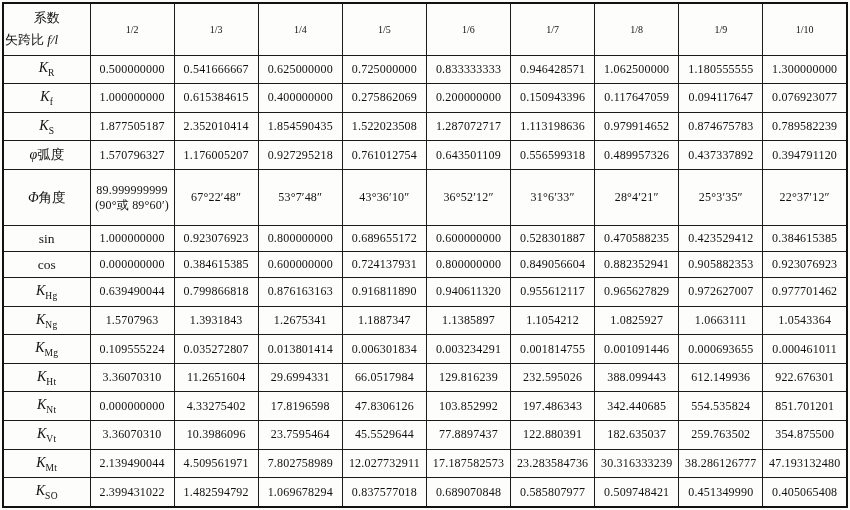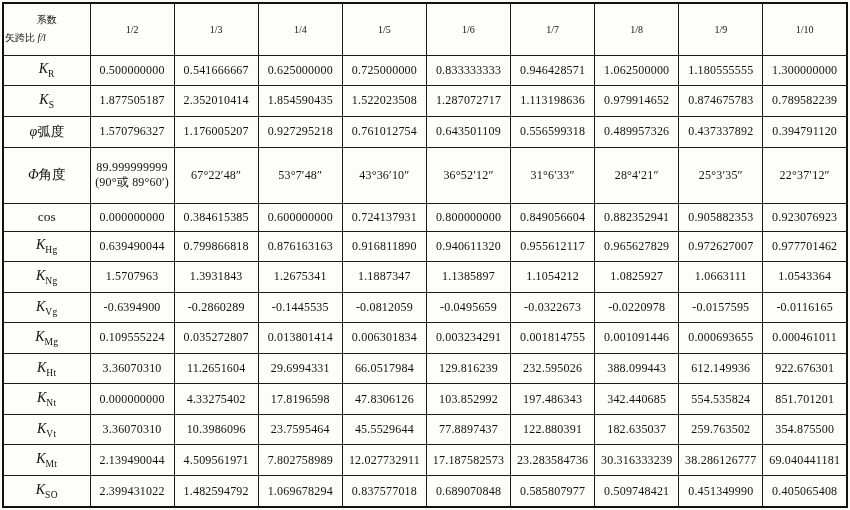--- a/index.html
+++ b/index.html
@@ -33,21 +33,21 @@
   }
   table.coef { border: 2px solid #111; }
   col.label-col { width: 87px; }
   thead tr { height: 52px; }
   tr.tall { height: 56px; }
   thead th {
     font-size: 10px;
     font-weight: normal;
   }
   th.corner {
-    font-size: 10px;
+    font-size: 13px;
     padding: 2px 3px;
   }
   th.corner .c1 { text-align: center; display: block; margin-bottom: 4px; }
   th.corner .c2 { text-align: left; display: block; white-space: nowrap; }
   th.rowlabel {
     font-size: 13.5px;
     font-weight: normal;
     white-space: nowrap;
   }
   th.rowlabel i.var {
@@ -109,20 +109,32 @@
           <td class="val">0.541666667</td>
           <td class="val">0.625000000</td>
           <td class="val">0.725000000</td>
           <td class="val">0.833333333</td>
           <td class="val">0.946428571</td>
           <td class="val">1.062500000</td>
           <td class="val">1.180555555</td>
           <td class="val">1.300000000</td>
         </tr>
         <tr>
+          <th class="rowlabel"><i class="var">K</i><sub>f</sub></th>
+          <td class="val">1.000000000</td>
+          <td class="val">0.615384615</td>
+          <td class="val">0.400000000</td>
+          <td class="val">0.275862069</td>
+          <td class="val">0.200000000</td>
+          <td class="val">0.150943396</td>
+          <td class="val">0.117647059</td>
+          <td class="val">0.094117647</td>
+          <td class="val">0.076923077</td>
+        </tr>
+        <tr>
           <th class="rowlabel"><i class="var">K</i><sub>S</sub></th>
           <td class="val">1.877505187</td>
           <td class="val">2.352010414</td>
           <td class="val">1.854590435</td>
           <td class="val">1.522023508</td>
           <td class="val">1.287072717</td>
           <td class="val">1.113198636</td>
           <td class="val">0.979914652</td>
           <td class="val">0.874675783</td>
           <td class="val">0.789582239</td>
@@ -146,20 +158,32 @@
           <td class="val">67°22′48″</td>
           <td class="val">53°7′48″</td>
           <td class="val">43°36′10″</td>
           <td class="val">36°52′12″</td>
           <td class="val">31°6′33″</td>
           <td class="val">28°4′21″</td>
           <td class="val">25°3′35″</td>
           <td class="val">22°37′12″</td>
         </tr>
         <tr>
+          <th class="rowlabel"><span>sin</span></th>
+          <td class="val">1.000000000</td>
+          <td class="val">0.923076923</td>
+          <td class="val">0.800000000</td>
+          <td class="val">0.689655172</td>
+          <td class="val">0.600000000</td>
+          <td class="val">0.528301887</td>
+          <td class="val">0.470588235</td>
+          <td class="val">0.423529412</td>
+          <td class="val">0.384615385</td>
+        </tr>
+        <tr>
           <th class="rowlabel"><span>cos</span></th>
           <td class="val">0.000000000</td>
           <td class="val">0.384615385</td>
           <td class="val">0.600000000</td>
           <td class="val">0.724137931</td>
           <td class="val">0.800000000</td>
           <td class="val">0.849056604</td>
           <td class="val">0.882352941</td>
           <td class="val">0.905882353</td>
           <td class="val">0.923076923</td>
@@ -182,32 +206,20 @@
           <td class="val">1.3931843</td>
           <td class="val">1.2675341</td>
           <td class="val">1.1887347</td>
           <td class="val">1.1385897</td>
           <td class="val">1.1054212</td>
           <td class="val">1.0825927</td>
           <td class="val">1.0663111</td>
           <td class="val">1.0543364</td>
         </tr>
         <tr>
-          <th class="rowlabel"><i class="var">K</i><sub>Vg</sub></th>
-          <td class="val">-0.6394900</td>
-          <td class="val">-0.2860289</td>
-          <td class="val">-0.1445535</td>
-          <td class="val">-0.0812059</td>
-          <td class="val">-0.0495659</td>
-          <td class="val">-0.0322673</td>
-          <td class="val">-0.0220978</td>
-          <td class="val">-0.0157595</td>
-          <td class="val">-0.0116165</td>
-        </tr>
-        <tr>
           <th class="rowlabel"><i class="var">K</i><sub>Mg</sub></th>
           <td class="val">0.109555224</td>
           <td class="val">0.035272807</td>
           <td class="val">0.013801414</td>
           <td class="val">0.006301834</td>
           <td class="val">0.003234291</td>
           <td class="val">0.001814755</td>
           <td class="val">0.001091446</td>
           <td class="val">0.000693655</td>
           <td class="val">0.000461011</td>
@@ -251,21 +263,21 @@
         <tr>
           <th class="rowlabel"><i class="var">K</i><sub>Mt</sub></th>
           <td class="val">2.139490044</td>
           <td class="val">4.509561971</td>
           <td class="val">7.802758989</td>
           <td class="val">12.027732911</td>
           <td class="val">17.187582573</td>
           <td class="val">23.283584736</td>
           <td class="val">30.316333239</td>
           <td class="val">38.286126777</td>
-          <td class="val">69.040441181</td>
+          <td class="val">47.193132480</td>
         </tr>
         <tr>
           <th class="rowlabel"><i class="var">K</i><sub>SO</sub></th>
           <td class="val">2.399431022</td>
           <td class="val">1.482594792</td>
           <td class="val">1.069678294</td>
           <td class="val">0.837577018</td>
           <td class="val">0.689070848</td>
           <td class="val">0.585807977</td>
           <td class="val">0.509748421</td>

